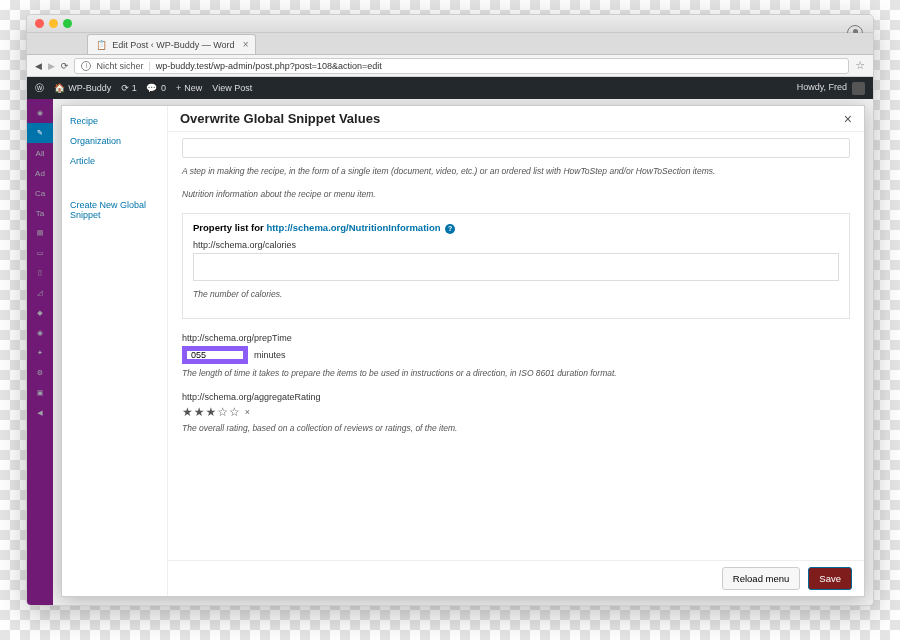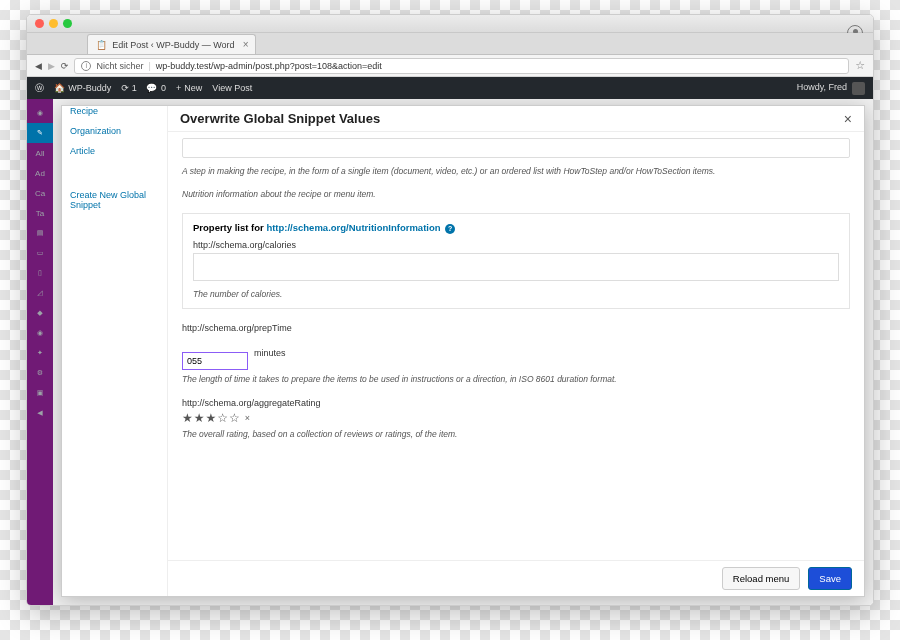--- a/index.html
+++ b/index.html
@@ -25,42 +25,42 @@
 .wp-adminbar .right { margin-left:auto; display:flex; gap:5px; }
 .avatar-sq { width:13px; height:13px; background:#555; border-radius:2px; }
 .wp-body { display:flex; height: calc(100% - 84px); }
 .wp-sidebar { width: 26px; background:#701a75; display:flex; flex-direction:column; padding-top:4px; }
 .wp-sidebar .item { height:20px; display:flex; align-items:center; justify-content:center; color:#9ca2a7; font-size:7px; position:relative;}
 .wp-sidebar .item.active { background:#0073aa; color:#fff; }
 .wp-sidebar .item .lbl { font-size:8px; }
 .wp-sidebar .ico { width:12px;height:12px; display:flex;align-items:center;justify-content:center;}
 .main-area { flex:1; background:#f1f1f1; position:relative; overflow:hidden; }
 .modal { position:absolute; left:8px; top:6px; right:8px; bottom:8px; background:#fff; border:1px solid #ccc; box-shadow:0 3px 20px rgba(0,0,0,.25); display:flex; }
-.modal-side { width:106px; border-right:1px solid #eee; padding:0 8px; display:flex; flex-direction:column; gap:10px; }
+.modal-side { width:106px; border-right:1px solid #eee; padding:10px 8px; display:flex; flex-direction:column; gap:10px; }
 .modal-side a { color:#0073aa; font-size:9px; text-decoration:none; cursor:pointer; }
 .modal-main { flex:1; display:flex; flex-direction:column; }
 .modal-head { height:26px; display:flex; align-items:center; padding:0 12px; border-bottom:1px solid #eee; }
 .modal-head h2 { font-size:13px; font-weight:600; color:#222; }
 .modal-head .close { margin-left:auto; font-size:14px; color:#555; cursor:pointer; }
 .modal-body { flex:1; overflow:auto; padding:6px 14px 8px; }
 .sectop textarea { width:100%; height:20px; border:1px solid #ddd; resize:none; border-radius:2px; font-size:9px; padding:3px; }
 .desc { font-style: italic; color:#555; font-size:8.5px; margin:4px 0 12px; line-height:1.35; }
 .label { font-size:9px; color:#333; margin-bottom:3px; }
 .nested { border:1px solid #e4e4e4; padding:8px 10px; margin:6px 0 14px; }
 .nested-head { font-size:9.5px; font-weight:600; margin-bottom:6px; }
 .nested-head a { color:#0073aa; text-decoration:none; }
 .help-icon { display:inline-block; width:10px;height:10px; border-radius:50%; background:#0073aa; color:#fff; font-size:7px; text-align:center; line-height:10px; margin-left:2px;}
-.numfield { width:66px; height:18px; border:1px solid #8b5cf6; font-size:9px; padding:2px 4px;margin-top:16px; }
+.numfield { width:66px; height:18px; border:5px solid #8b5cf6; font-size:9px; padding:2px 4px; }
 .row { display:flex; gap:6px; align-items:center; }
 .unit { font-size:9px; color:#333; }
 .stars { color:#555; font-size:12px; letter-spacing:1px; display:flex; align-items:center; gap:4px;}
 .stars .x { font-size:9px; color:#666; }
 .modal-foot { height:36px; border-top:1px solid #eee; display:flex; align-items:center; justify-content:flex-end; padding:0 12px; gap:8px; }
 .btn { font-size:9.5px; padding:5px 10px; border-radius:3px; border:1px solid #ccc; background:#f7f7f7; cursor:pointer; }
-.btn.primary { background:#1d4ed8; border-color:#006799; color:#fff; }
+.btn.primary { background:#7f1d1d; border-color:#006799; color:#fff; }
 .add-btn { position:absolute; right:12px; bottom:10px; font-size:9px; padding:3px 8px; border:1px solid #ccc; background:#f7f7f7; }
 .nested textarea { width:100%; height:28px; border:1px solid #ddd; resize:none; font-size:9px; padding:3px; }
 </style>
 </head>
 <body>
 
 <div class="browser-window">
   <div class="titlebar">
     <div class="dots">
       <div class="dot r"></div>
@@ -179,21 +179,21 @@
 
             <div class="desc">Nutrition information about the recipe or menu item.</div>
 
             <div class="nested">
               <div class="nested-head">
                 <span>Property list for </span><a>http://schema.org/NutritionInformation</a>
                 <span class="help-icon">?</span>
               </div>
               <div class="label">http://schema.org/calories</div>
               <textarea style=""></textarea>
-              <div class="desc" style="margin-bottom:0">The number of calories.</div>
+              <div class="desc" style="margin-bottom:10px">The number of calories.</div>
             </div>
 
             <div class="label">http://schema.org/prepTime</div>
             <div class="row">
               <input class="numfield" value="055" style="">
               <span class="unit">minutes</span>
             </div>
             <div class="desc">The length of time it takes to prepare the items to be used in instructions or a direction, in ISO 8601 duration format.</div>
 
             <div class="label">http://schema.org/aggregateRating</div>

